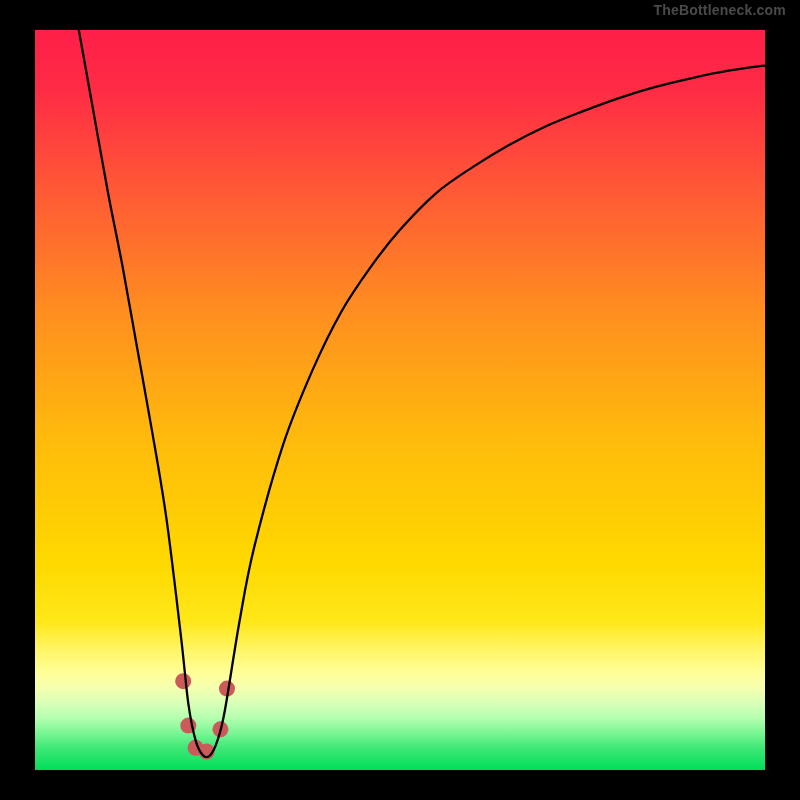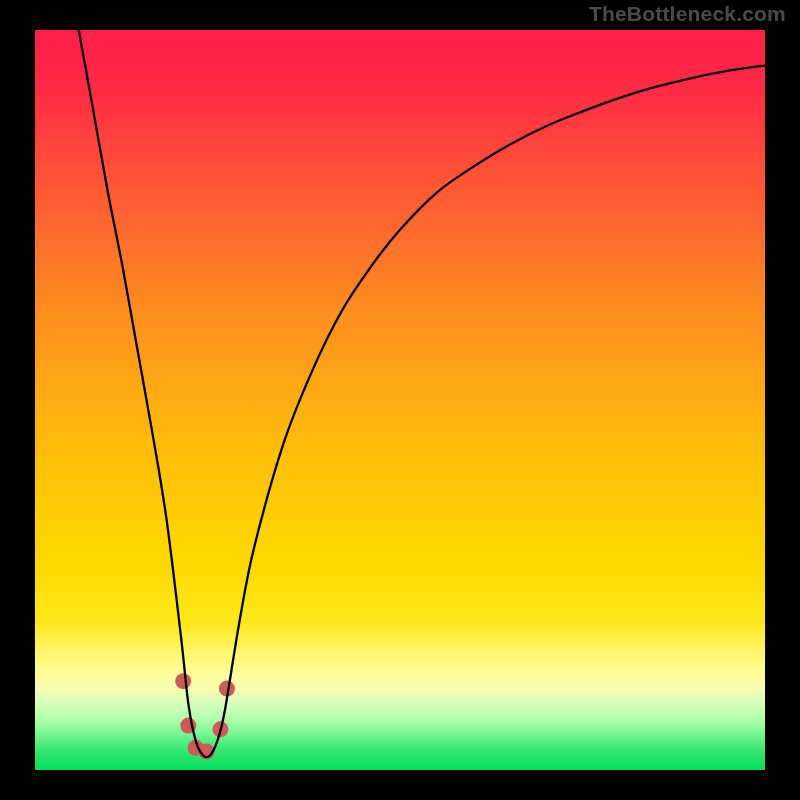--- a/index.html
+++ b/index.html
@@ -15,21 +15,21 @@
     width: 800px;
     height: 800px;
     background: #000;
     position: relative;
   }
   .watermark {
     position: absolute;
     top: 2px;
     right: 14px;
     color: #4a4a4a;
-    font-size: 21px;
+    font-size: 14px;
     font-weight: 600;
     letter-spacing: 0.2px;
     z-index: 5;
   }
   .plot {
     position: absolute;
     left: 35px;
     top: 30px;
     width: 730px;
     height: 740px;

